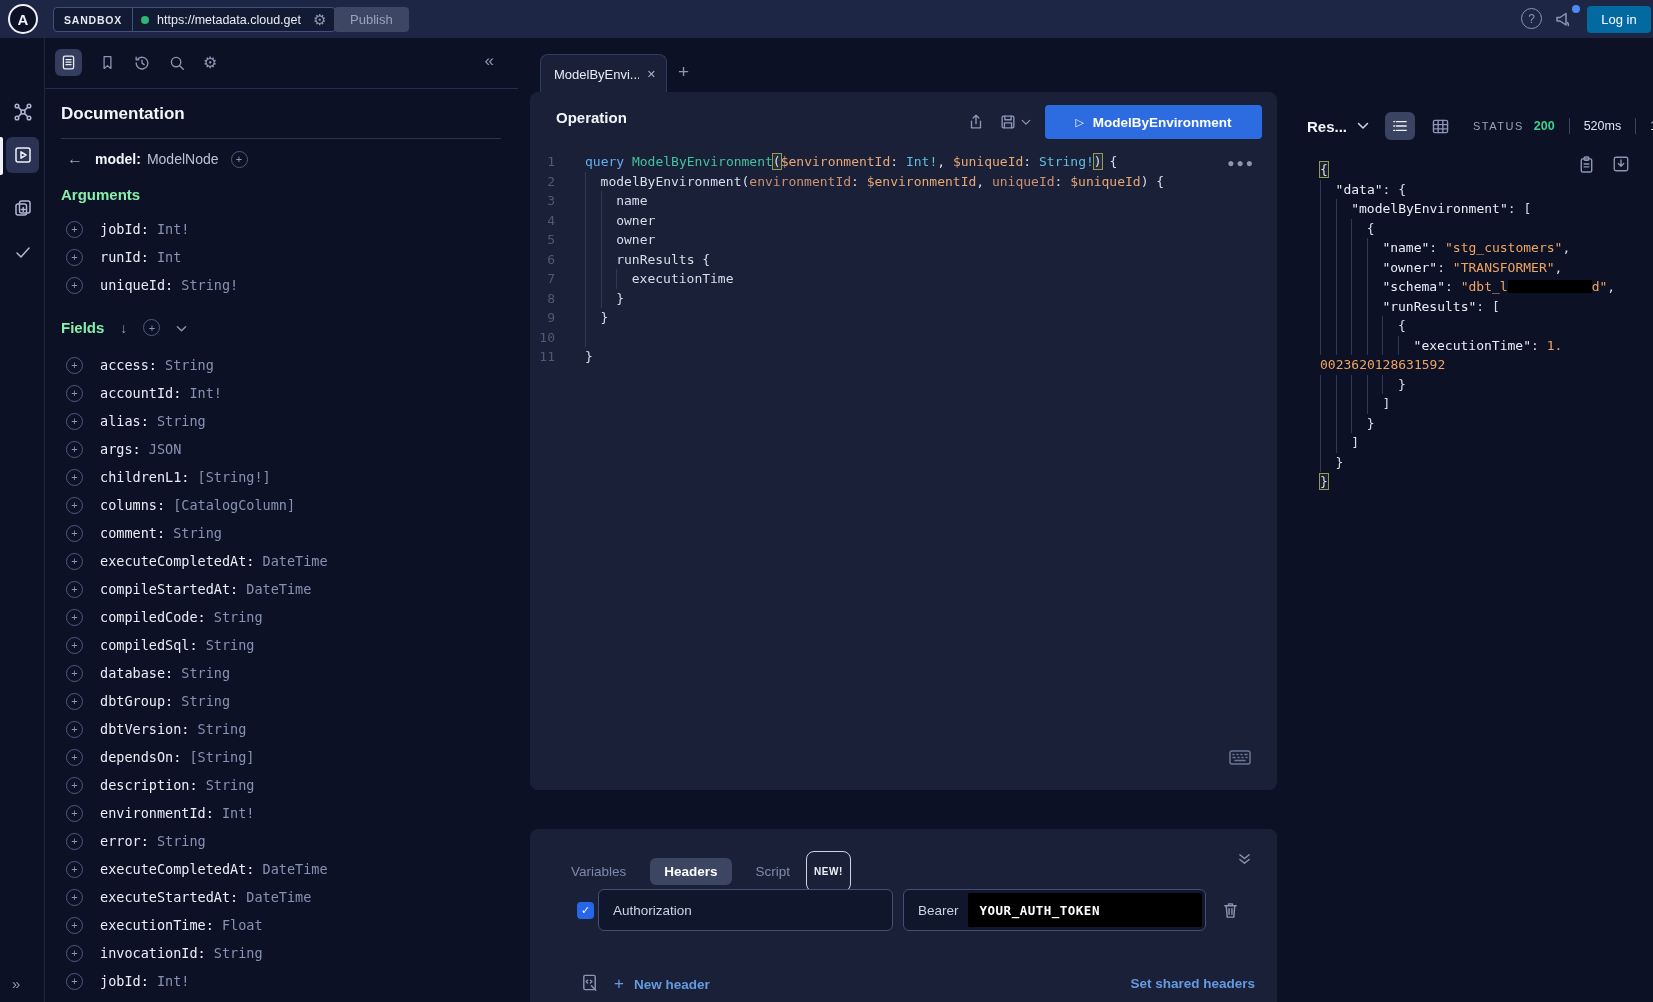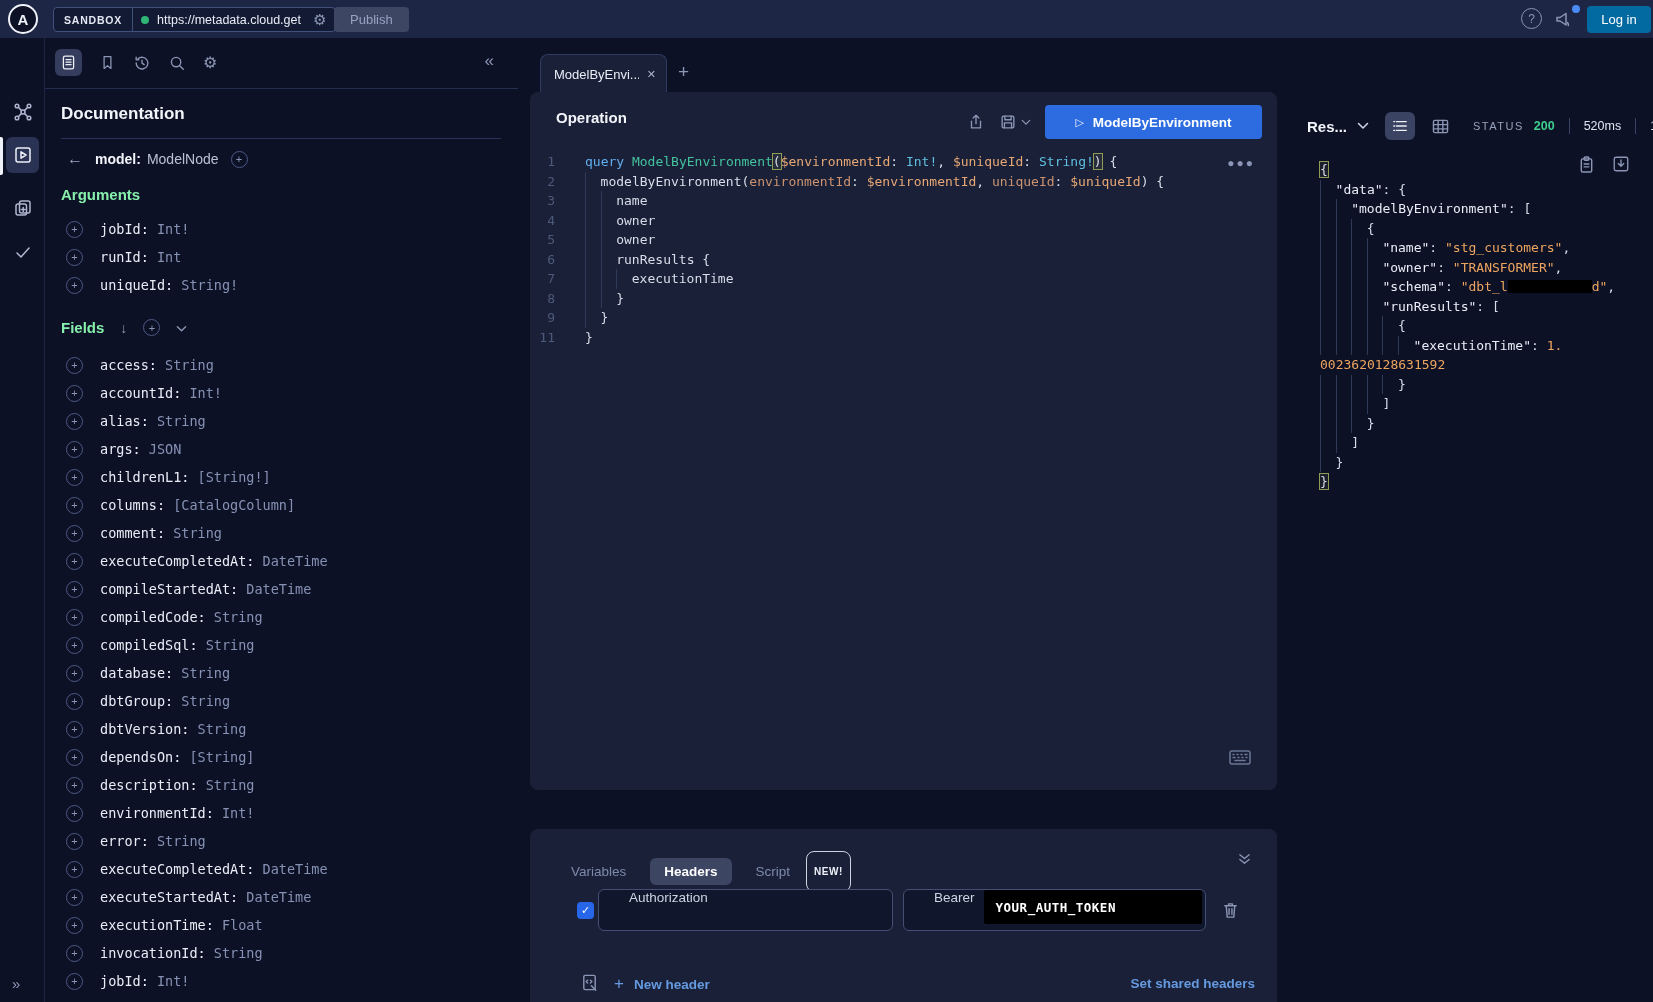--- a/index.html
+++ b/index.html
@@ -105,21 +105,21 @@
   .req-tabs { position:absolute; left:41px; top:22px; display:flex; align-items:center; gap:24px; }
   .req-tab { font-size:13.5px; color:#7e8aab; }
   .req-tab-active { background:#3c4561; border-radius:6px; padding:6px 14px; color:#fff; font-weight:bold; }
   .new-badge { border:1.5px solid #cdd3e2; border-radius:8px; padding:14px 7px; font-size:10px; font-weight:bold;
                letter-spacing:0.5px; color:#eef1f8; margin-left:-8px; }
   .req-collapse { position:absolute; right:26px; top:24px; }
   .hdr-row { position:absolute; left:0; top:60px; width:747px; height:42px; }
   .hcheck { position:absolute; left:47px; top:13px; width:17px; height:17px; background:#2766e8; border-radius:4px;
             color:#fff; font-size:11px; display:flex; align-items:center; justify-content:center; }
   .hfield { position:absolute; top:0; height:42px; background:#10162c; border:1px solid #454f73; border-radius:6px;
-            display:flex; padding-left:30px; font-size:13.5px; color:#ccd3e3; }
+            display:flex; align-items:center; padding-left:14px; font-size:13.5px; color:#ccd3e3; }
   .hname { left:68px; width:295px; }
   .hval { left:373px; width:303px; padding-right:3px; }
   .token-chip { flex:1; height:34px; margin-left:9px; background:#000; border-radius:2px; color:#fff;
                 font-family:"DejaVu Sans Mono", monospace; font-size:12.5px; font-weight:bold; letter-spacing:0.5px;
                 display:flex; align-items:center; padding:0 12px; }
   .htrash { position:absolute; left:692px; top:12px; }
   .req-foot { position:absolute; left:0; top:140px; width:747px; height:30px; }
   .foot-icon { position:absolute; left:50px; top:4px; }
   .newhdr { position:absolute; left:84px; top:5px; display:flex; align-items:center; gap:10px;
             color:#659ae0; font-size:13.5px; font-weight:bold; }
@@ -394,20 +394,21 @@
   <div class="editor">
       <div class="cl"><span class="lnum">1</span><span style="display: inline-flex; align-items: center;"><span class="c-kw">query </span><span class="c-op">ModelByEnvironment</span><span class="c-p c-box">(</span><span class="c-var">$environmentId</span><span class="c-p">: </span><span class="c-type">Int!</span><span class="c-p">, </span><span class="c-var">$uniqueId</span><span class="c-p">: </span><span class="c-type">String!</span><span class="c-p c-box">)</span><span class="c-p"> {</span></span></div>
       <div class="cl"><span class="lnum">2</span><span style="display: inline-flex; align-items: center;"><span class="ig"></span><span class="c-p">modelByEnvironment(</span><span class="c-arg">environmentId</span><span class="c-p">: </span><span class="c-var">$environmentId</span><span class="c-p">, </span><span class="c-arg">uniqueId</span><span class="c-p">: </span><span class="c-var">$uniqueId</span><span class="c-p">) {</span></span></div>
       <div class="cl"><span class="lnum">3</span><span style="display: inline-flex; align-items: center;"><span class="ig"></span><span class="ig"></span><span class="c-p">name</span></span></div>
       <div class="cl"><span class="lnum">4</span><span style="display: inline-flex; align-items: center;"><span class="ig"></span><span class="ig"></span><span class="c-p">owner</span></span></div>
       <div class="cl"><span class="lnum">5</span><span style="display: inline-flex; align-items: center;"><span class="ig"></span><span class="ig"></span><span class="c-p">owner</span></span></div>
       <div class="cl"><span class="lnum">6</span><span style="display: inline-flex; align-items: center;"><span class="ig"></span><span class="ig"></span><span class="c-p">runResults {</span></span></div>
       <div class="cl"><span class="lnum">7</span><span style="display: inline-flex; align-items: center;"><span class="ig"></span><span class="ig"></span><span class="ig"></span><span class="c-p">executionTime</span></span></div>
       <div class="cl"><span class="lnum">8</span><span style="display: inline-flex; align-items: center;"><span class="ig"></span><span class="ig"></span><span class="c-p">}</span></span></div>
       <div class="cl"><span class="lnum">9</span><span style="display: inline-flex; align-items: center;"><span class="ig"></span><span class="c-p">}</span></span></div>
+      <div class="cl"><span class="lnum">10</span><span style="display: inline-flex; align-items: center;"><span class="ig"></span></span></div>
       <div class="cl"><span class="lnum">11</span><span style="display: inline-flex; align-items: center;"><span class="c-p">}</span></span></div>
     </div>
   <div class="op-dots">●●●</div>
   <span class="kbd-hint">
     <svg width="22" height="15" viewBox="0 0 22 15" class="ic" style="stroke:#6a7694">
         <rect x="1" y="1" width="20" height="13" rx="2"></rect>
         <path d="M4 4.5h1 M8 4.5h1 M12 4.5h1 M16 4.5h2 M4 7.5h2 M9 7.5h1 M13 7.5h1 M17 7.5h1 M6 10.5h10"></path>
       </svg>
   </span>
 </div>

